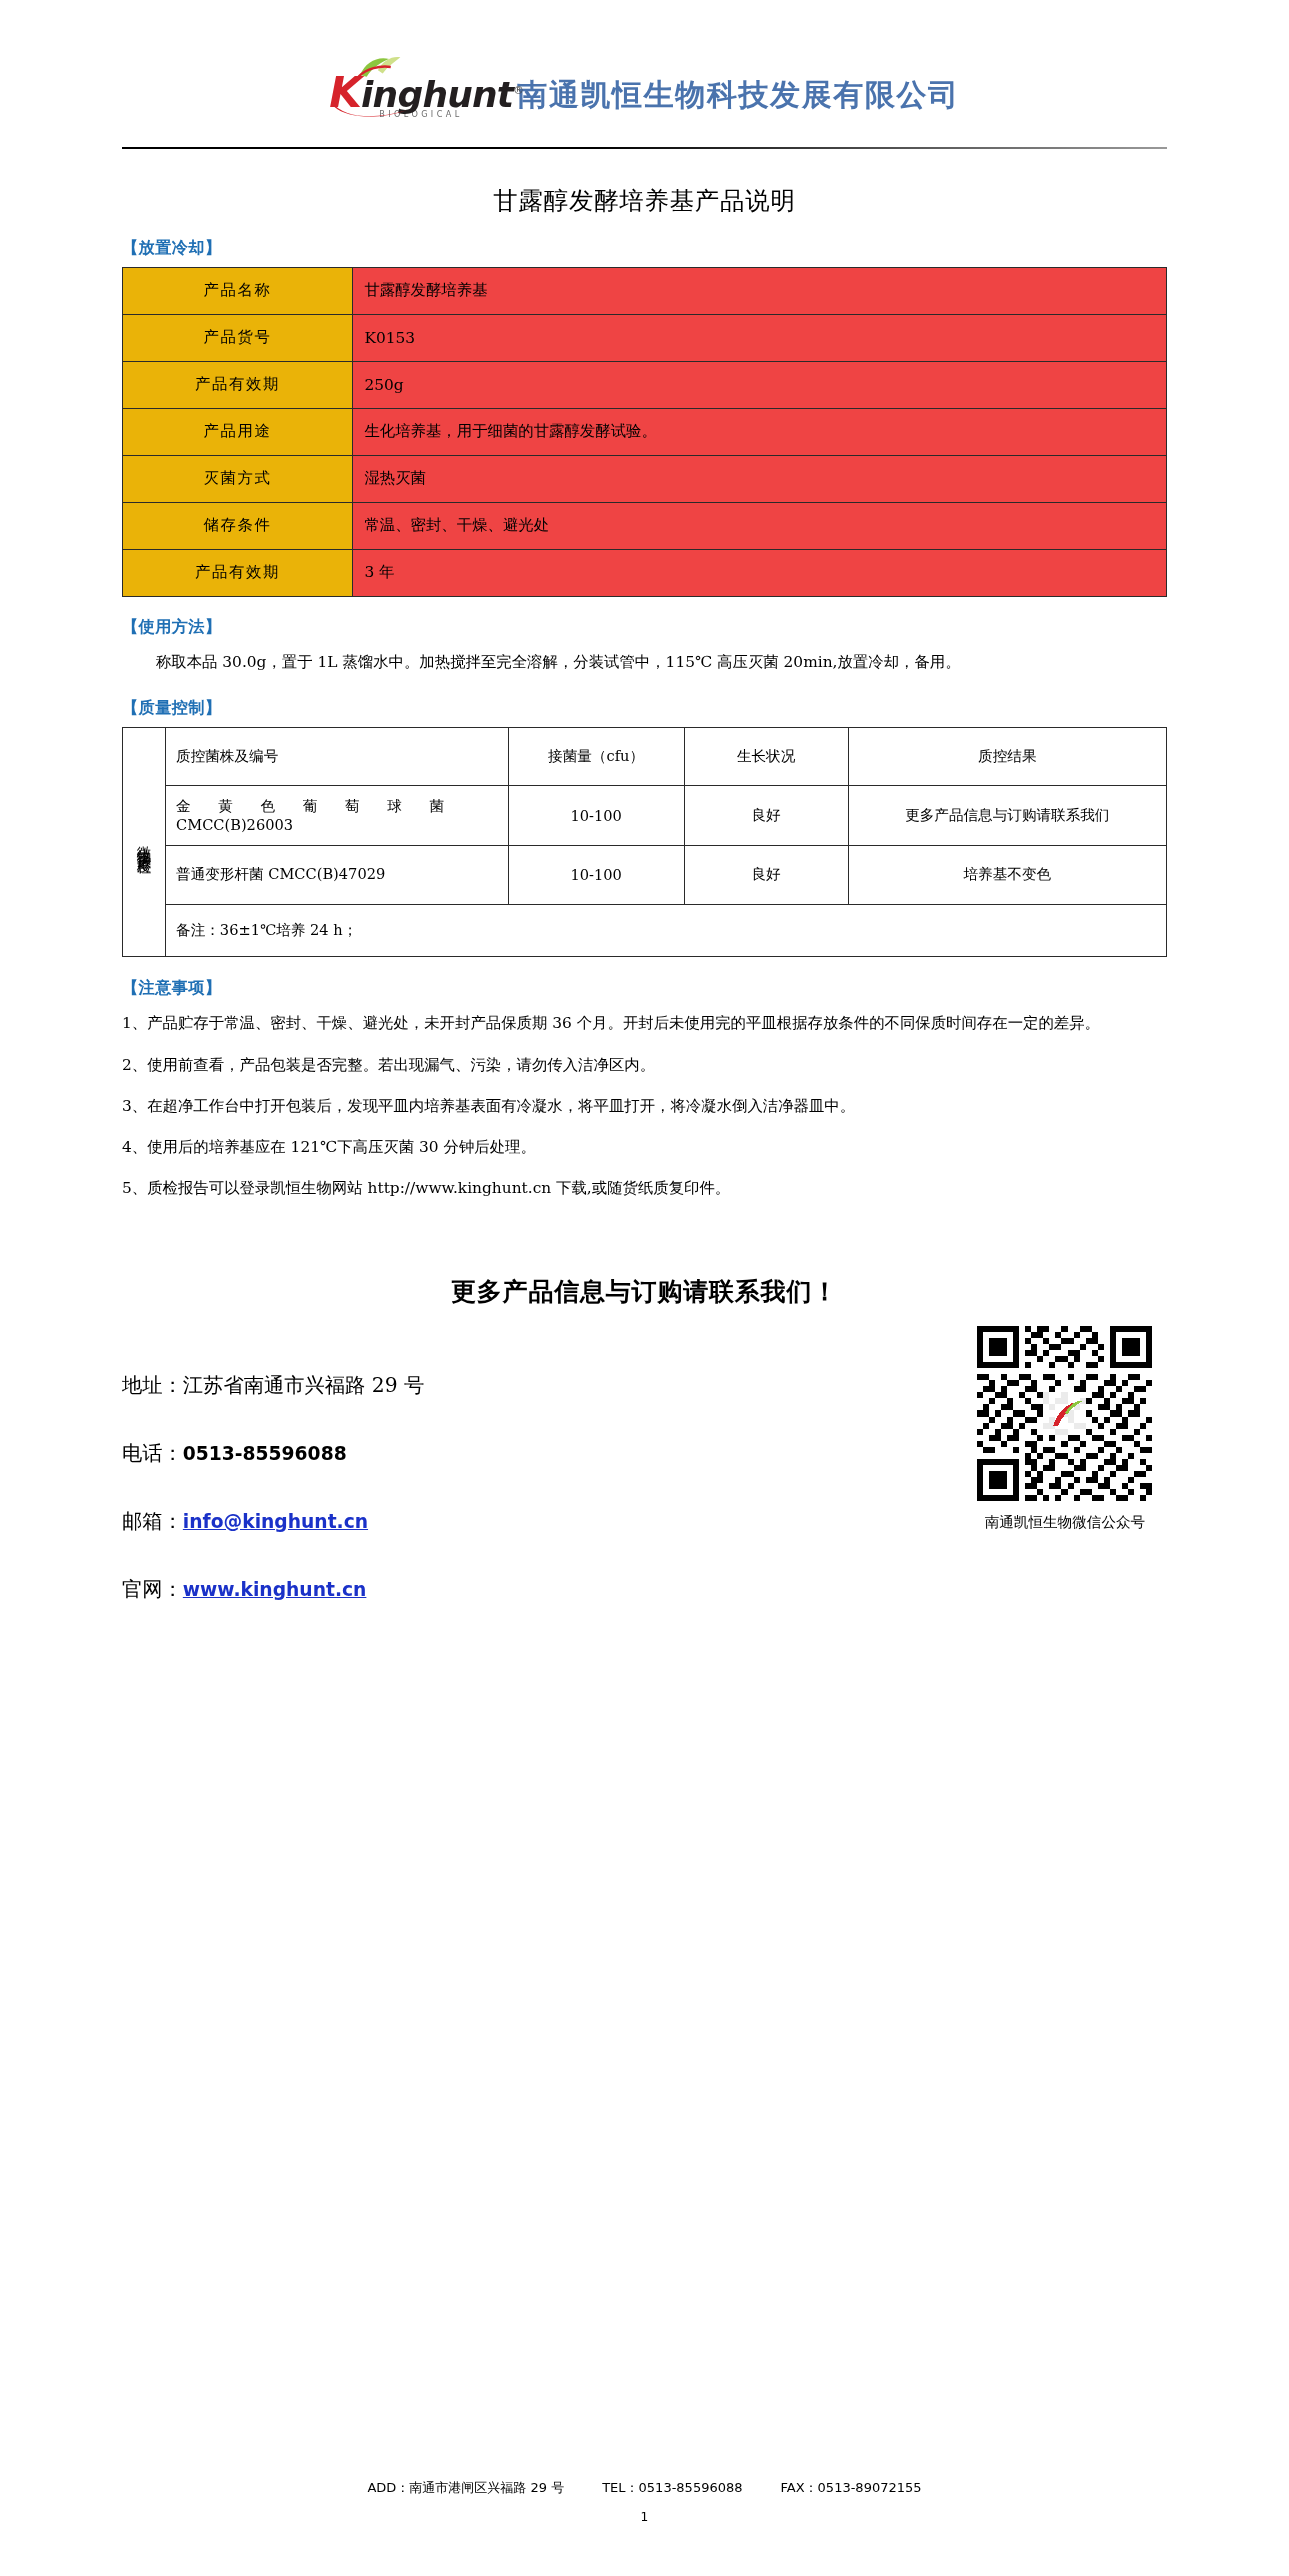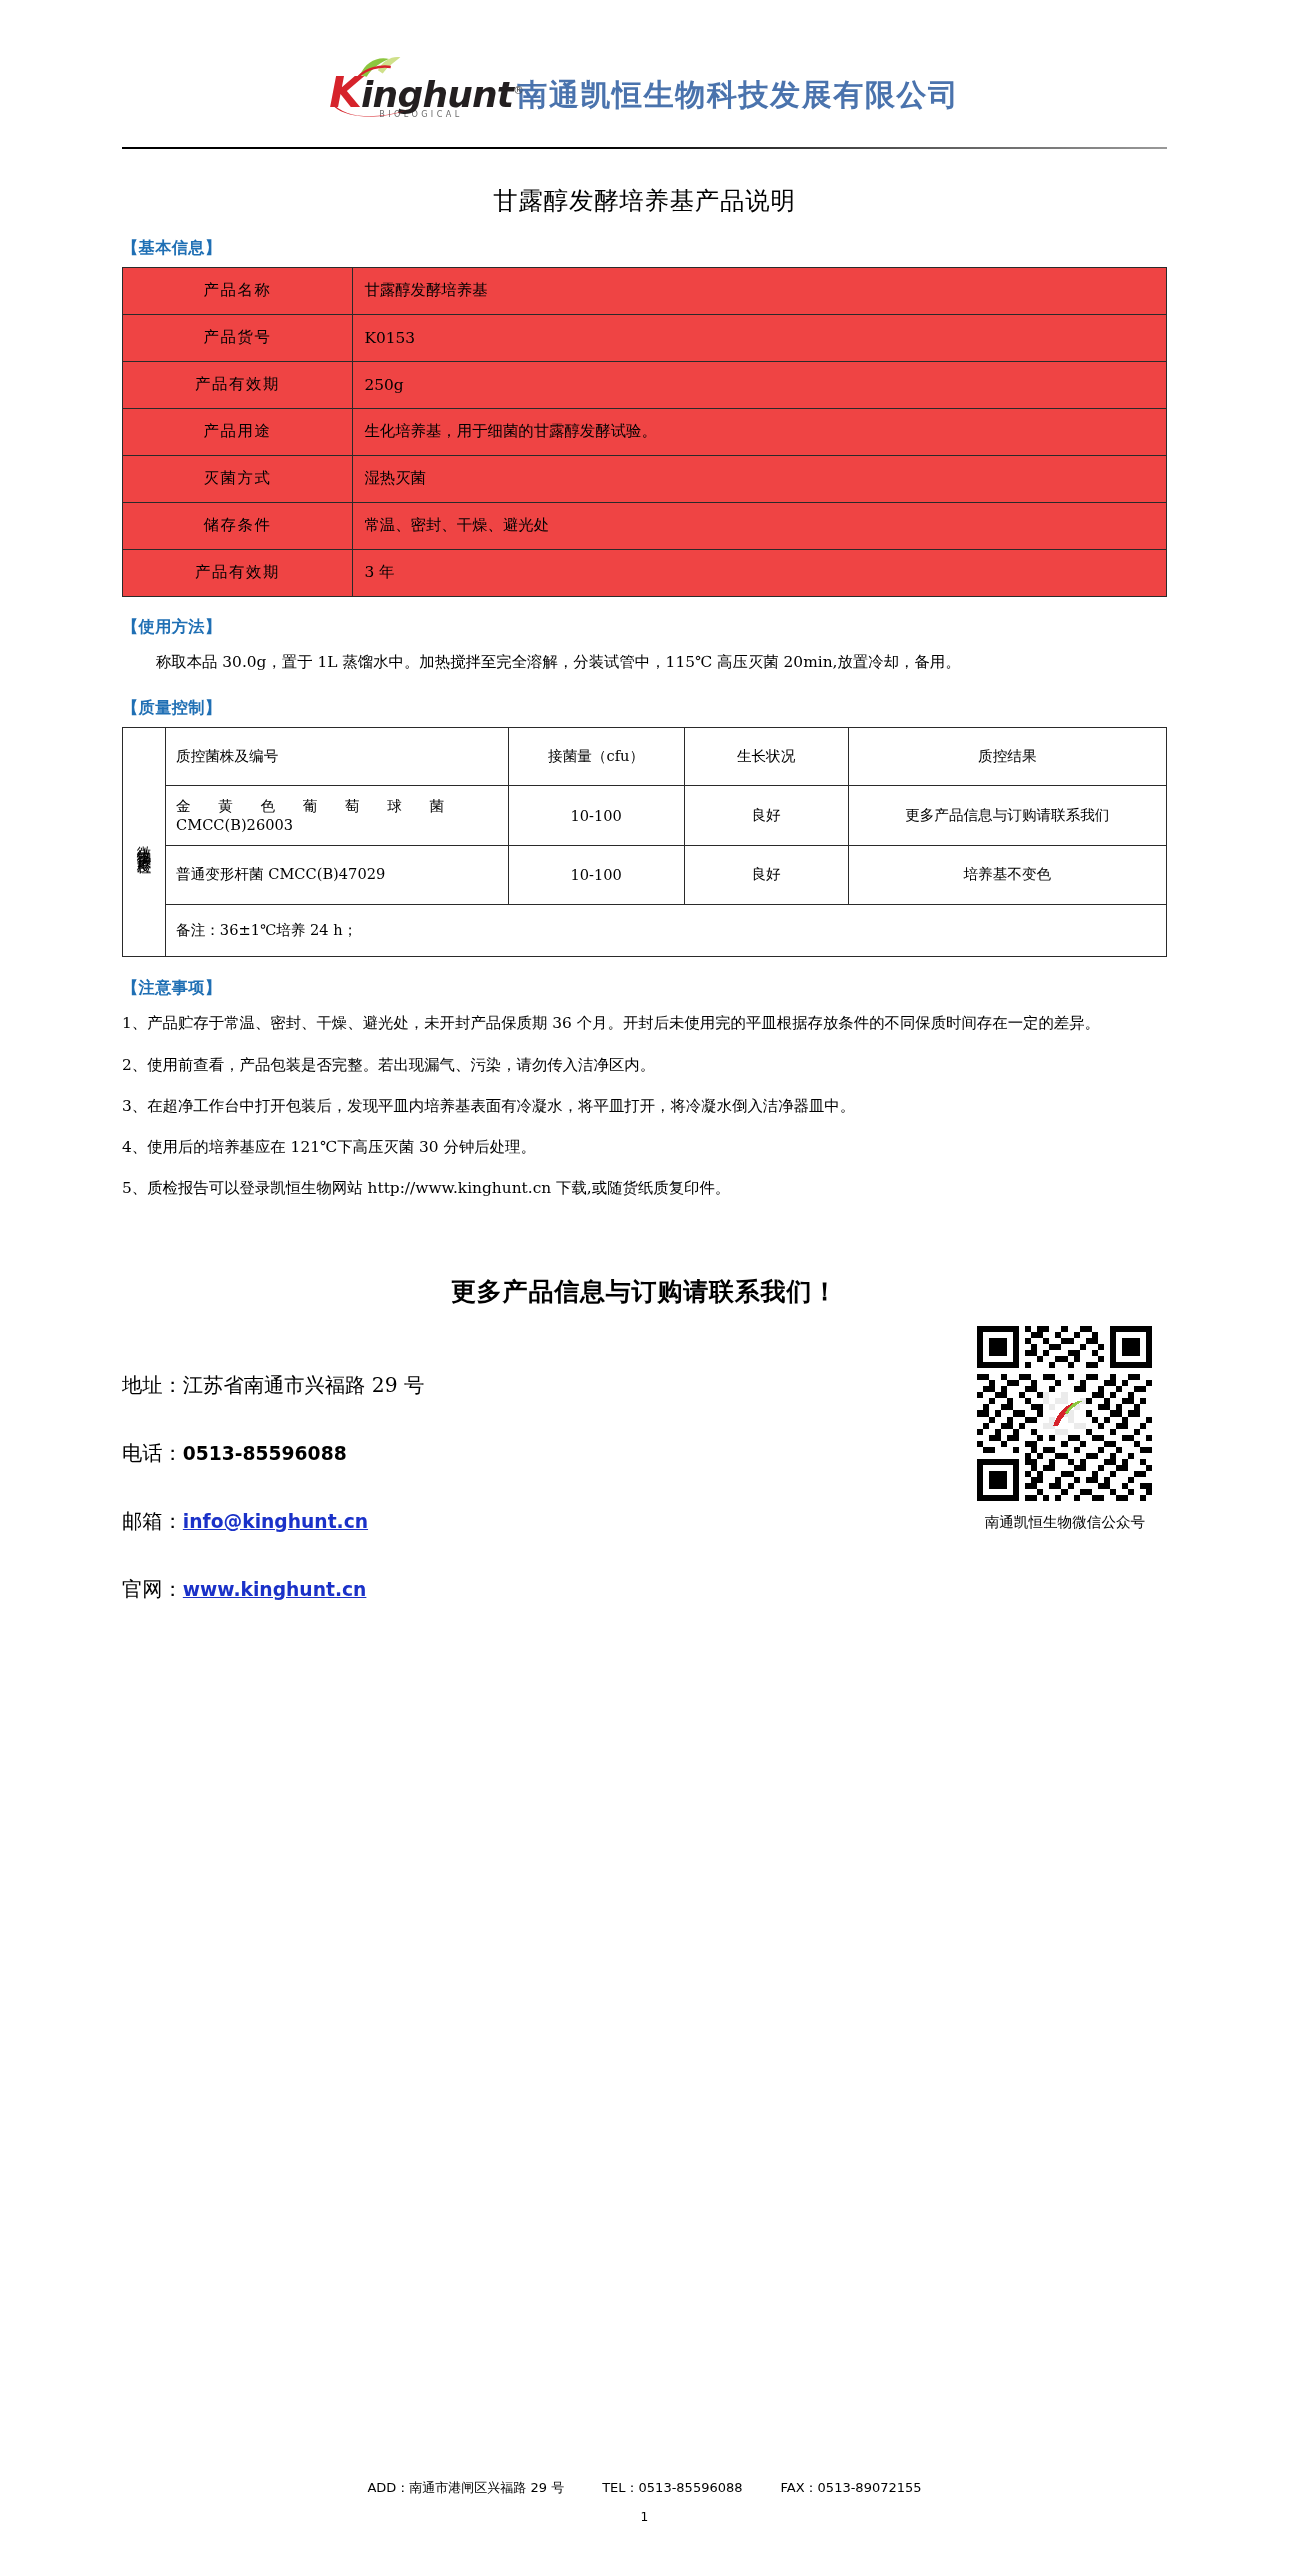--- a/index.html
+++ b/index.html
@@ -131,21 +131,21 @@
     table-layout: fixed;
   }
   .info-table td {
     border: 0.8px solid #2a2a2a;
     height: 44px;
     font-size: 15.4px;
     font-family: "DejaVu Serif", serif;
   }
   .info-table td.key {
     width: 227px;
-    background: #ef4444;
+    background: #eab308;
     text-align: center;
     letter-spacing: 1.6px;
   }
   .info-table td.val {
     padding-left: 11.4px;
     background: #ef4444;
     text-align: left;
   }
 
   
@@ -285,21 +285,21 @@
         <span class="logo-k">K</span><span>inghunt</span><span class="logo-reg">®</span>
       </div>
       <div class="logo-sub">BIOLOGICAL</div>
     </div>
     <div class="company-name">南通凯恒生物科技发展有限公司</div>
   </div>
   <div class="header-rule"></div>
 
   <div class="doc-title">甘露醇发酵培养基产品说明</div>
 
-  <div class="sec-head">【基本信息】</div>
+  <div class="sec-head">【放置冷却】</div>
   <table class="info-table">
     <tbody>
       <tr>
         <td class="key">产品名称</td>
         <td class="val">甘露醇发酵培养基</td>
       </tr>
       <tr>
         <td class="key">产品货号</td>
         <td class="val">K0153</td>
       </tr>

